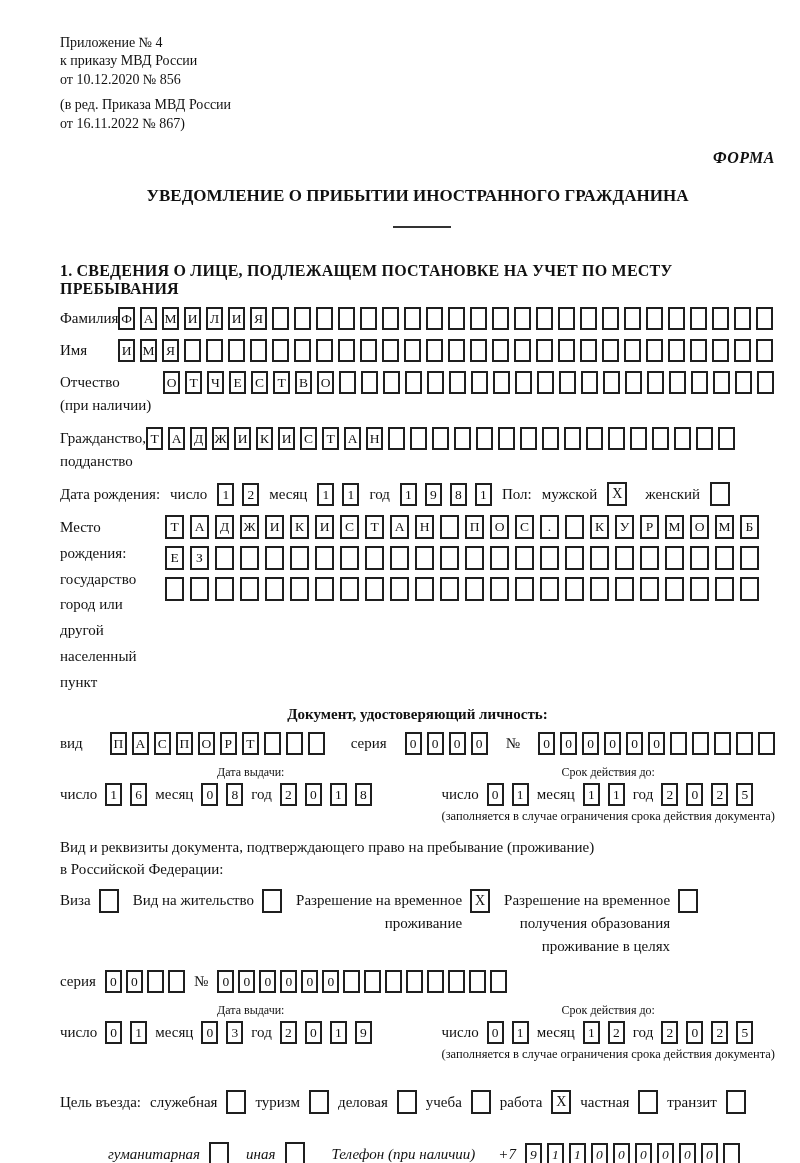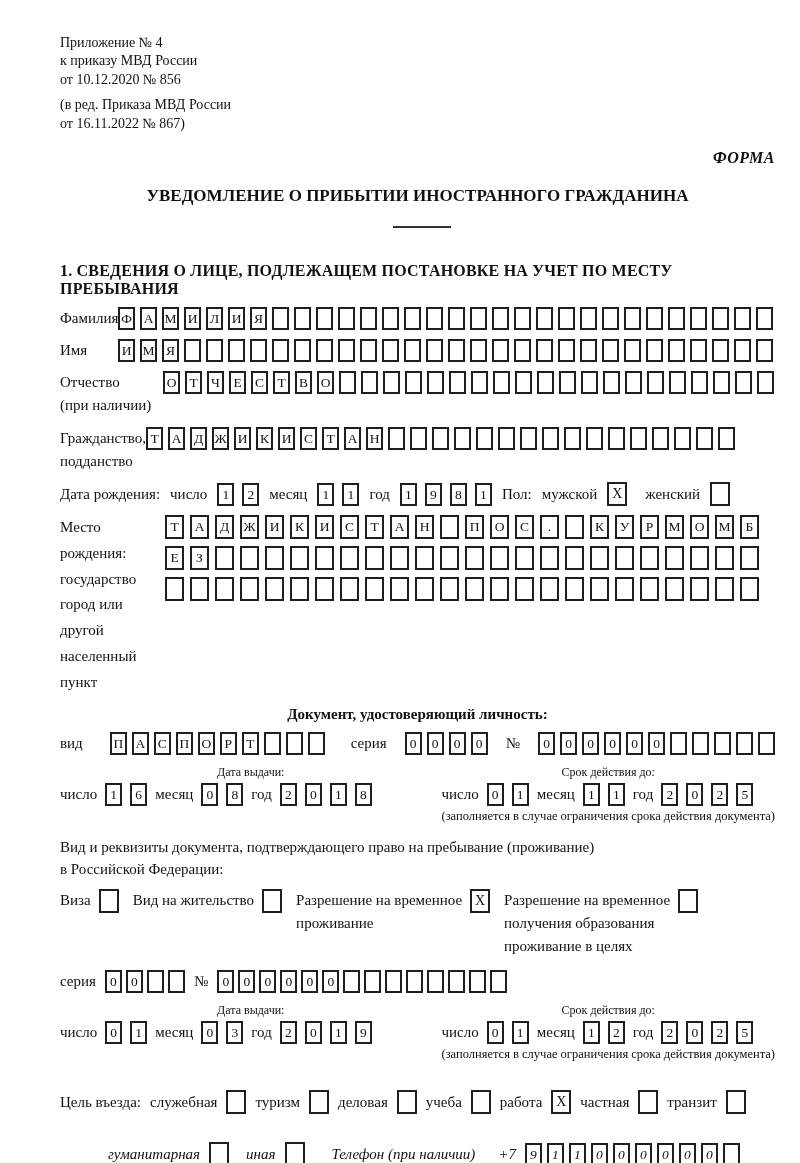--- a/index.html
+++ b/index.html
@@ -29,21 +29,21 @@
   .dfields{display:flex;align-items:center;gap:8px;}
   .dates-row{display:flex;margin-top:10px;}
   .date-block{display:flex;flex-direction:column;}
   .date-block.left{width:390px;}
   .date-block.right{flex:1;}
   .date-title{font-size:12px;text-align:center;margin-bottom:3px;}
   .date-note{font-size:12.5px;text-align:center;margin-top:3px;white-space:nowrap;}
   .para{font-size:15px;line-height:1.5;margin-top:12px;}
   .opts-row{display:flex;align-items:flex-start;gap:15px;margin-top:8px;}
   .opt{display:flex;align-items:flex-start;gap:8px;}
-  .opt .olabel{font-size:15px;text-align:left;line-height:1.55;}
+  .opt .olabel{font-size:15px;text-align:right;line-height:1.55;}
   .purpose-row{display:flex;align-items:center;gap:9px;margin-top:28px;flex-wrap:nowrap;}
   .purpose-row .lbl{font-size:15px;}
   .indent105{margin-left:48px;font-style:italic;} .mt12{margin-top:12px;}
   .gap14{gap:14px;} .ml8{margin-left:8px;}
 </style>
 </head>
 <body>
 
 <div class="page">
 

